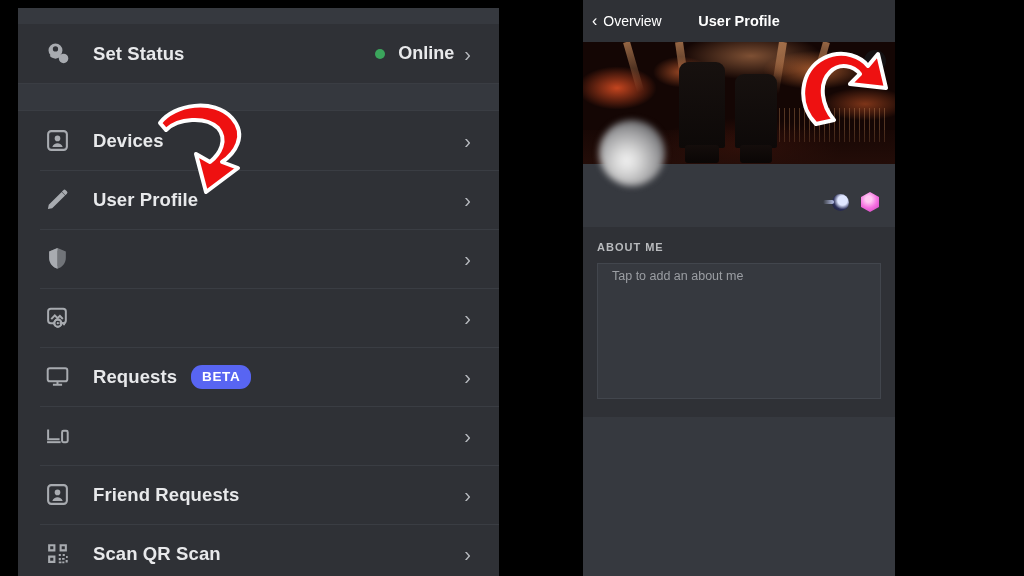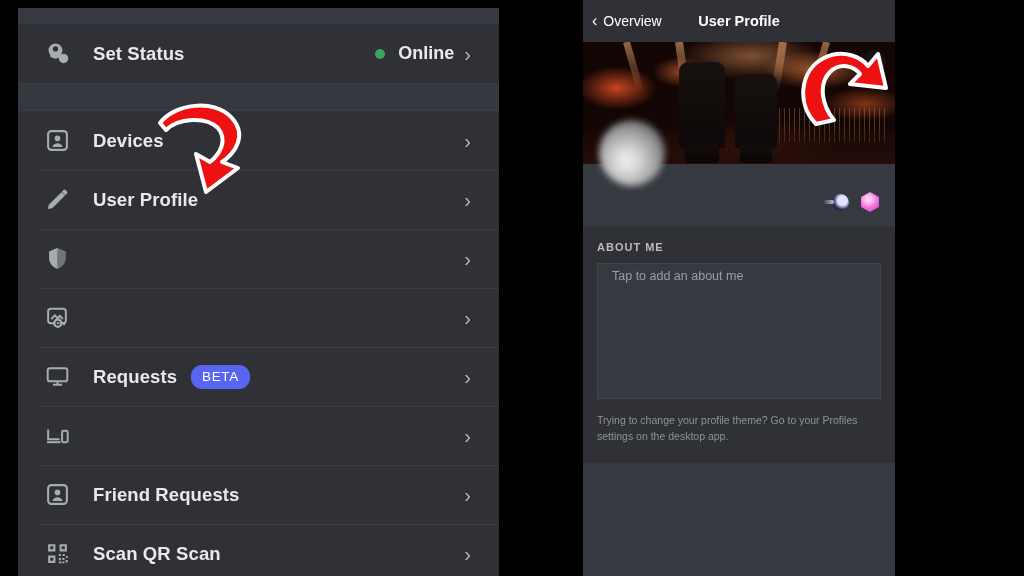--- a/index.html
+++ b/index.html
@@ -52,21 +52,21 @@
     font-size: 20px;
     line-height: 1;
     font-weight: 500;
     margin-left: 10px;
   }
   .beta-badge {
     margin-left: 14px;
     background: #5865f2;
     color: #ffffff;
     font-size: 13.5px;
-    font-weight: normal;
+    font-weight: bold;
     letter-spacing: 0.6px;
     padding: 4px 11px 5px;
     border-radius: 11px;
   }
   .status-value {
     display: flex; align-items: center;
     font-size: 18px;
     color: #e8e9eb;
     font-weight: bold;
   }
@@ -370,21 +370,20 @@
         <span class="badge-comet"></span>
         <span class="badge-hex"></span>
       </div>
     </div>
 
     <div class="about-section">
       <div class="about-heading">ABOUT ME</div>
       <div class="about-box">
         <div class="about-placeholder">Tap to add an about me</div>
       </div>
-      <div class="about-note">Trying to change your profile theme? Go to your Profiles settings on the desktop app.</div>
     </div>
 
     <div class="rp-rest"></div>
   </div>
 
   <svg class="anno" id="arrow-left" width="105" height="100" viewBox="0 0 105 100">
     <path d="M8 27 C22 8, 62 2, 80 22 C96 40, 82 58, 70 66 L86 72 L54 96 L44 58 L58 66 C68 58, 76 44, 66 32 C54 20, 26 22, 14 34 Z" fill="#ee1111" stroke="#ffffff" stroke-width="4" stroke-linejoin="round"></path>
   </svg>
 
   <svg class="anno" id="arrow-right" width="106" height="94" viewBox="0 0 106 94">

